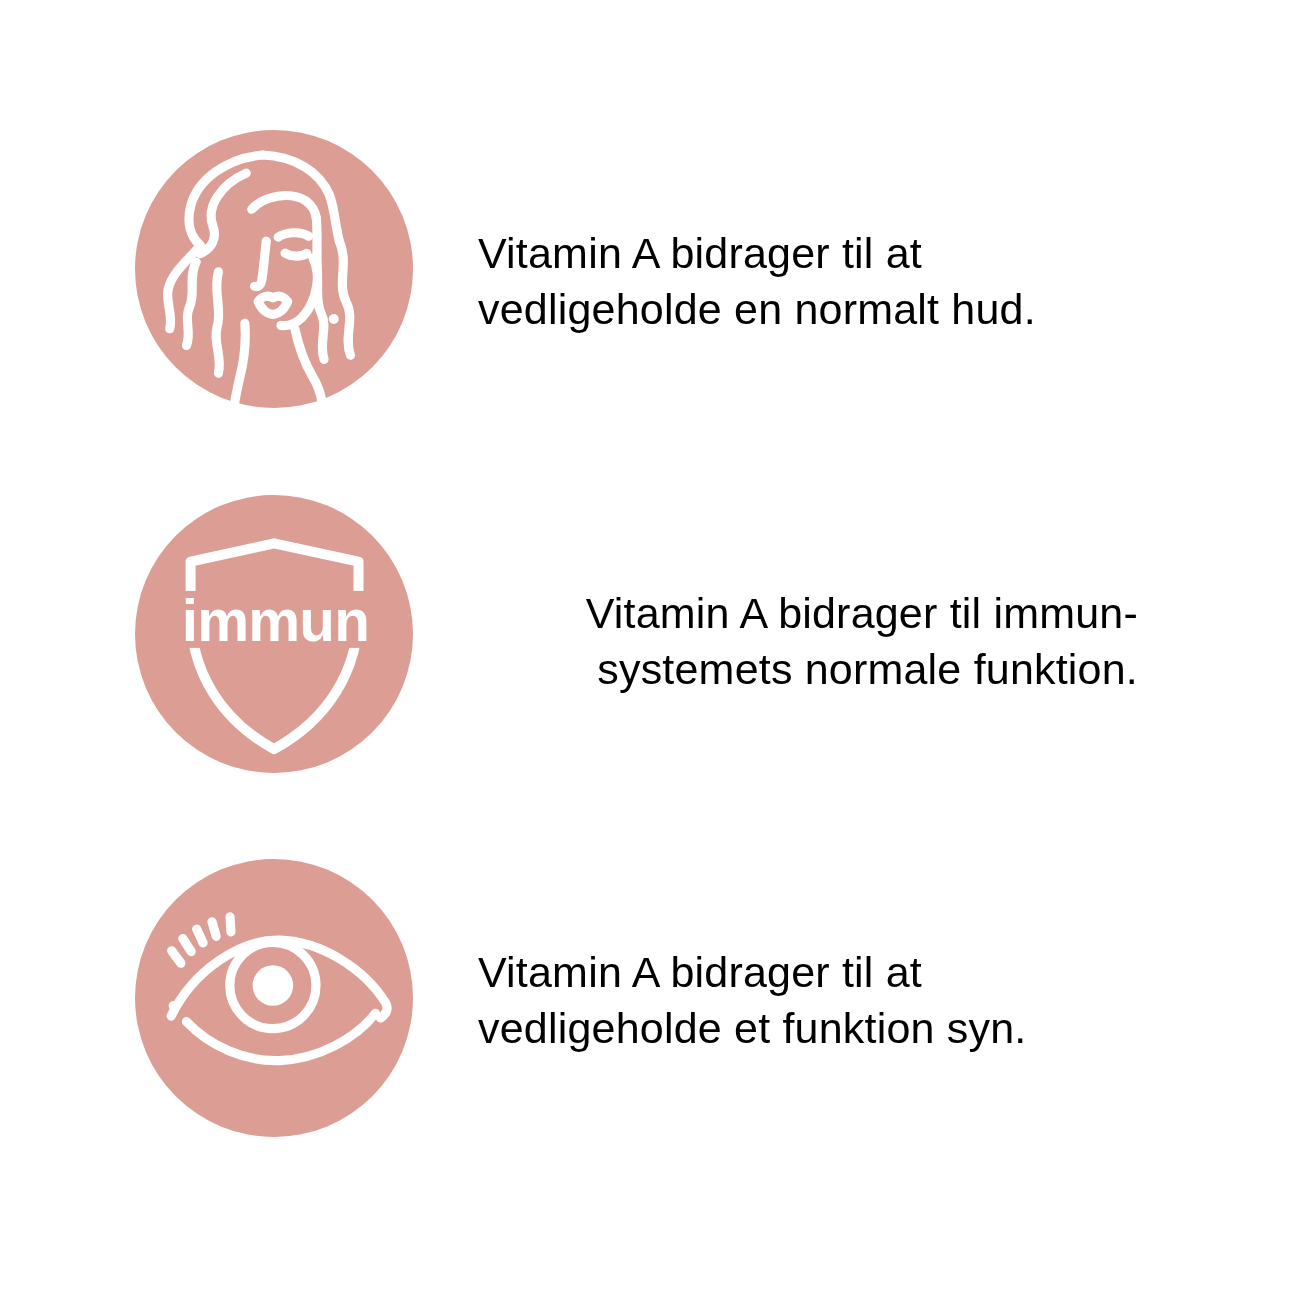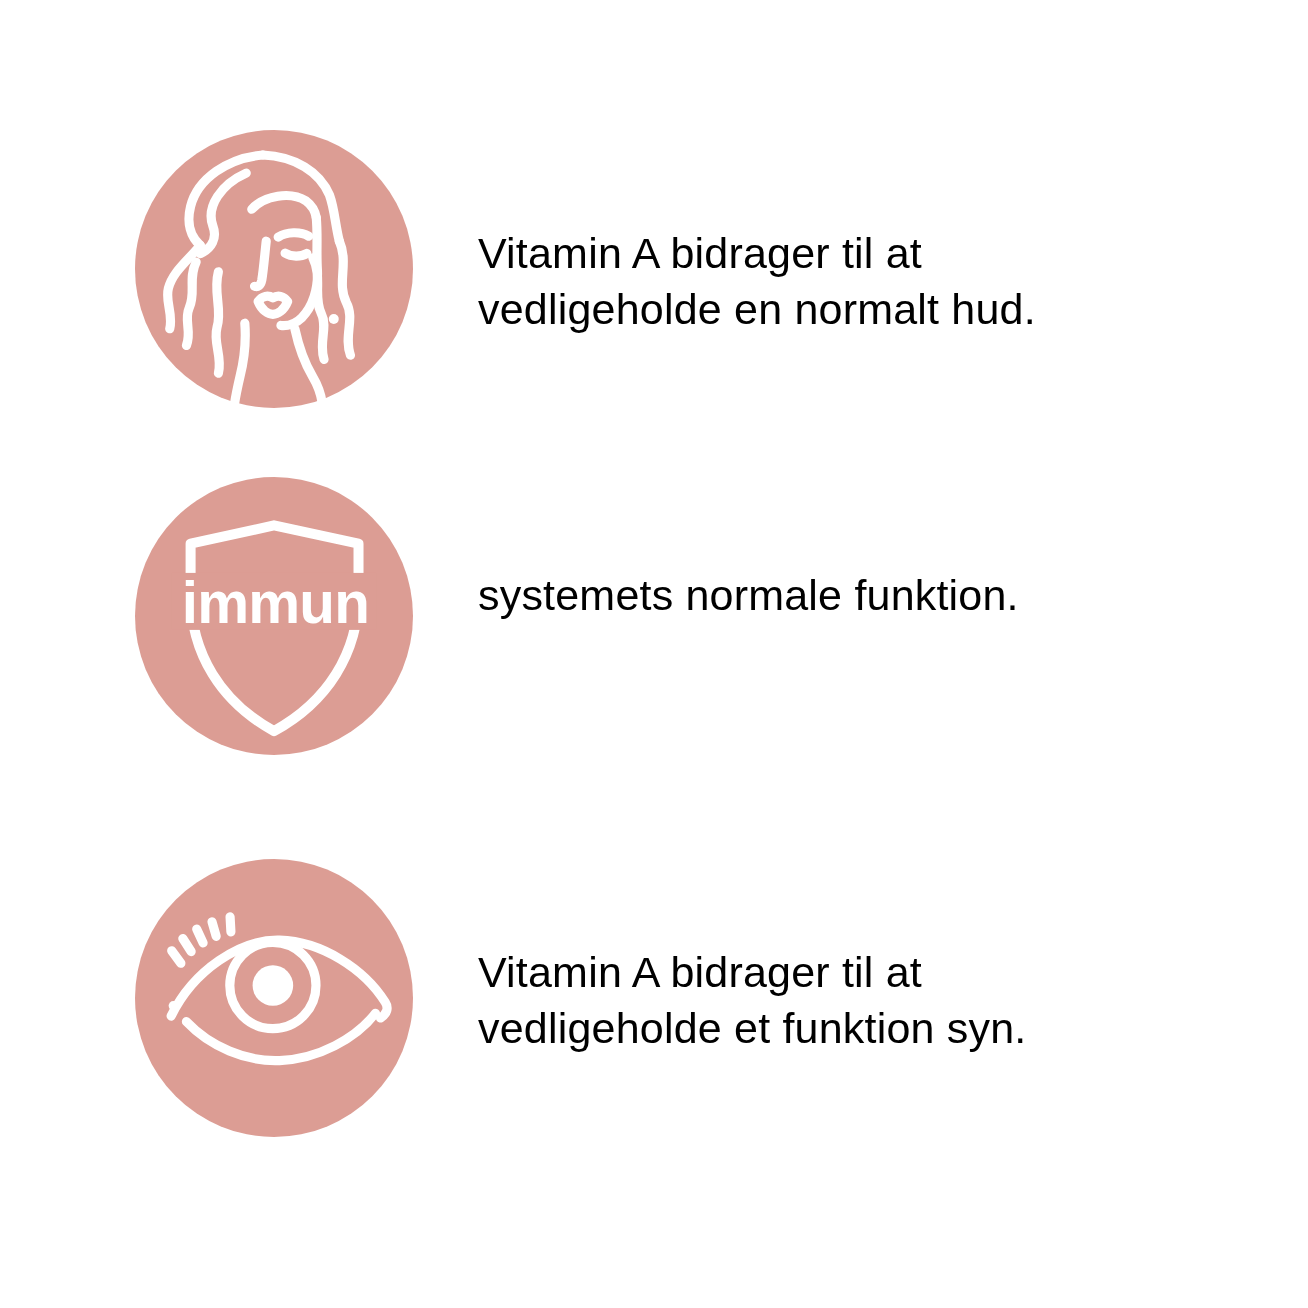--- a/index.html
+++ b/index.html
@@ -15,21 +15,21 @@
     font-family:"Liberation Sans",sans-serif;
     position:relative;overflow:hidden;
   }
   .canvas{
     position:relative;width:1308px;height:1308px;background:var(--bg);margin-top:6px;
   }
   .row{
     position:absolute;left:0;width:1308px;height:278px;
   }
   .row-1{top:124px;}
-  .row-2{top:471px;}
+  .row-2{top:489px;text-align:right;}
   .row-3{top:853px;}
   .badge{
     position:absolute;left:135px;top:0;width:278px;height:278px;
   }
   .badge svg{display:block;width:278px;height:278px;}
   .bg-circle{fill:var(--circle-fill);}
   .st{
     fill:none;stroke:var(--icon-stroke);stroke-width:3.3;
     stroke-linecap:round;stroke-linejoin:round;
   }
@@ -91,20 +91,21 @@
   <div class="row row-2">
     <div class="badge">
       <svg viewBox="0 0 100 100" aria-hidden="true">
         <circle class="bg-circle" cx="50" cy="50" r="50"></circle>
         <path class="st st-thick" d="M20,24 L50,17.4 L80.4,24 L80.4,42 C80.4,63.5 69,81 50,91.4 C31,81 20,63.5 20,42 Z"></path>
         <rect class="band" x="13" y="34.5" width="74" height="20.5"></rect>
         <text class="shield-label" x="50.5" y="52.6" text-anchor="middle">immun</text>
       </svg>
     </div>
     <div class="caption">
+      <span class="line">Vitamin A bidrager til immun-</span>
       <span class="line">systemets normale funktion.</span>
     </div>
   </div>
 
   <div class="row row-3">
     <div class="badge">
       <svg viewBox="0 0 100 100" aria-hidden="true">
         <circle class="bg-circle" cx="50" cy="50" r="50"></circle>
         <path class="st" d="M13,56.5 C21,40 38,28.8 52,29.2 C67,29.6 82.5,39.5 90,51.5 C91.3,53.5 90.7,55.7 88.3,57.2"></path>
         <path class="st" d="M18.5,58.5 C27,67.5 40,73 52,72.5 C66,72 79.5,64.5 86.5,55.5"></path>

